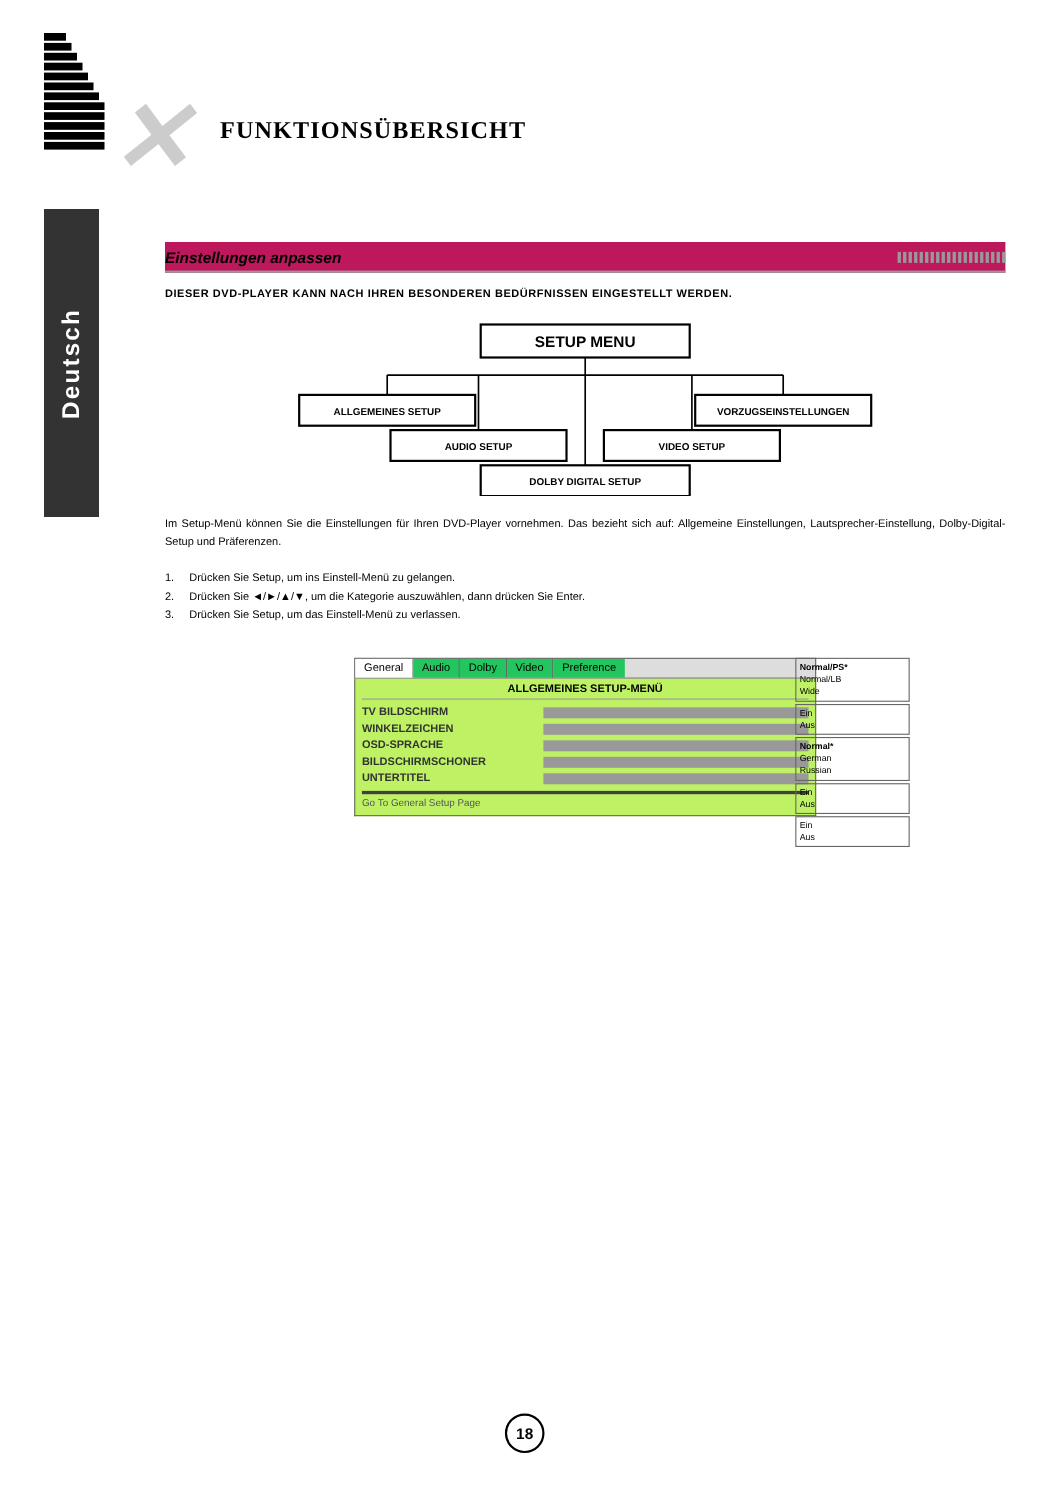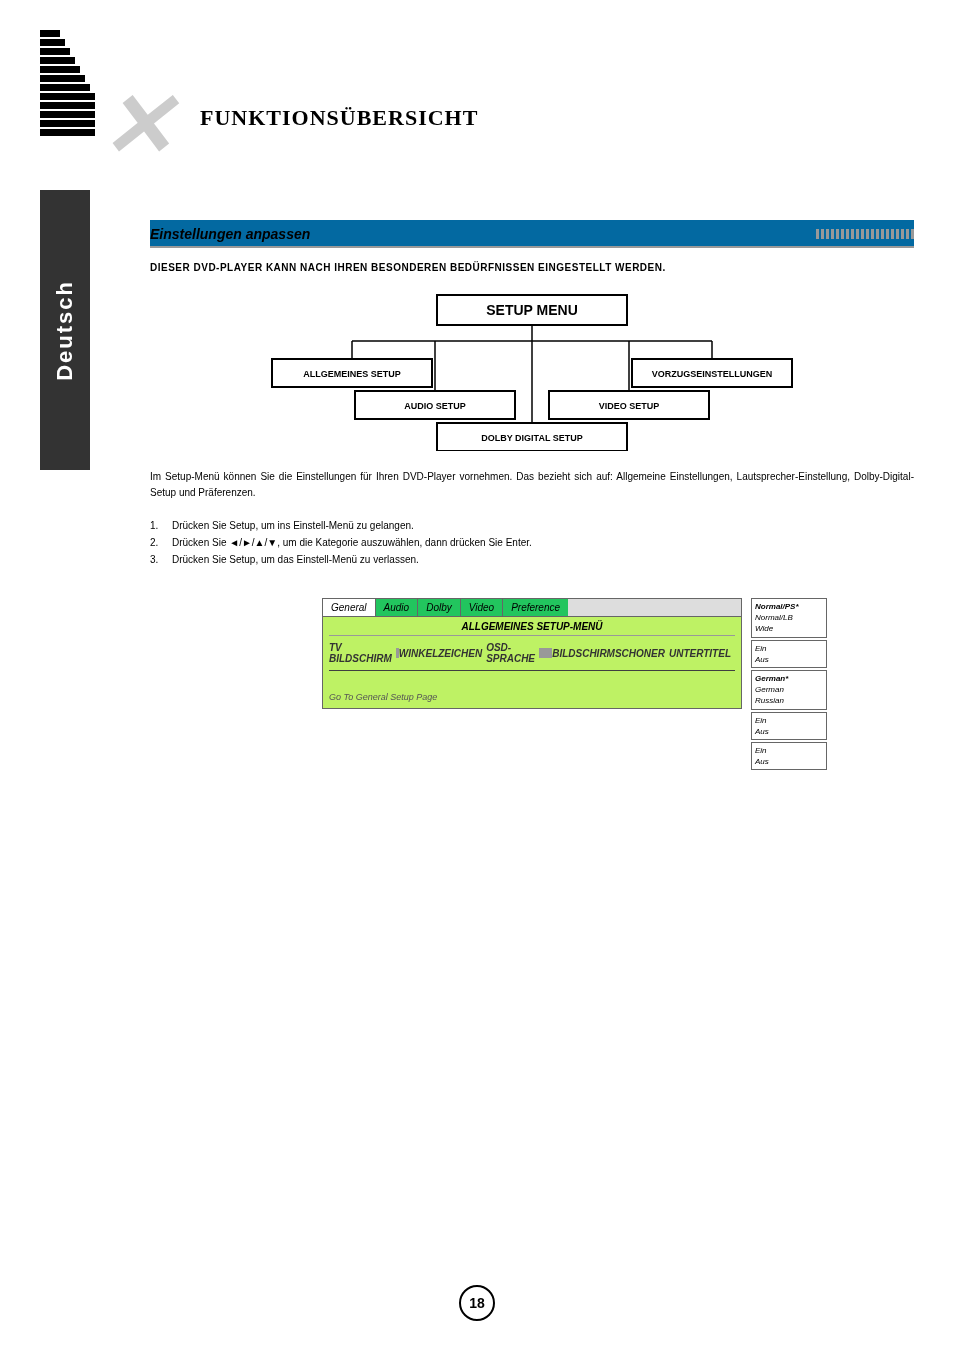--- a/index.html
+++ b/index.html
@@ -93,21 +93,21 @@
     }
 
     
     .main-content {
       margin-left: 110px;
       margin-top: 0;
     }
 
     
     .section-header {
-      background: #0369a1;
+      background: #be185d;
       border-bottom: 2px solid #999;
       padding: 6px 0 4px 0;
       margin-bottom: 12px;
       display: flex;
       align-items: center;
       justify-content: space-between;
     }
     .section-header-title {
       font-size: 14px;
       font-style: italic;
@@ -193,21 +193,21 @@
       font-size: 10px;
       font-weight: bold;
       text-align: center;
       border-bottom: 1px solid #999;
       padding-bottom: 3px;
       margin-bottom: 4px;
     }
 
     .menu-items {
       display: flex;
-      flex-direction: row;
+      flex-direction: column;
       gap: 0;
     }
 
     .menu-item-row {
       display: flex;
       align-items: center;
       padding: 2px 0;
       font-size: 10px;
     }
     .menu-item-label {
@@ -220,30 +220,30 @@
       flex: 1.5;
       height: 10px;
       background: #999;
       margin-left: 4px;
     }
 
     .menu-footer {
       font-size: 9px;
       color: #555;
       margin-top: 4px;
-      padding-top: 21px;
-      border-top: 1px solid #404040;
+      padding-top: 3px;
+      border-top: 3px solid #404040;
     }
 
     
     .options-panel {
       position: absolute;
       right: -85px;
       top: 0;
-      width: 76px;
+      width: 104px;
       font-size: 8px;
     }
 
     .option-group {
       border: 1px solid #666;
       margin-bottom: 2px;
       padding: 2px 3px;
     }
     .option-item {
       display: block;
@@ -384,21 +384,21 @@
       <li>
         <span class="num">2.</span>
         <span>Drücken Sie ◄/►/▲/▼, um die Kategorie auszuwählen, dann drücken Sie Enter.</span>
       </li>
       <li>
         <span class="num">3.</span>
         <span>Drücken Sie Setup, um das Einstell-Menü zu verlassen.</span>
       </li>
     </ol>
 
-    <div style="display:flex; justify-content:center; margin-top: 20px; font-style: italic;">
+    <div style="display:flex; justify-content:center; margin-top: 20px;">
       <div style="position:relative; width:420px;">
         <div class="setup-menu-ui">
 
           <div class="menu-tabs">
             <div class="menu-tab active">General</div>
             <div class="menu-tab">Audio</div>
             <div class="menu-tab">Dolby</div>
             <div class="menu-tab">Video</div>
             <div class="menu-tab">Preference</div>
           </div>
@@ -435,21 +435,21 @@
           <div class="option-group">
             <span class="option-item selected">Normal/PS*</span>
             <span class="option-item">Normal/LB</span>
             <span class="option-item">Wide</span>
           </div>
           <div class="option-group">
             <span class="option-item">Ein</span>
             <span class="option-item">Aus</span>
           </div>
           <div class="option-group">
-            <span class="option-item selected">German*</span>
+            <span class="option-item selected">Normal*</span>
             <span class="option-item">German</span>
             <span class="option-item">Russian</span>
           </div>
           <div class="option-group">
             <span class="option-item">Ein</span>
             <span class="option-item">Aus</span>
           </div>
           <div class="option-group">
             <span class="option-item">Ein</span>
             <span class="option-item">Aus</span>

